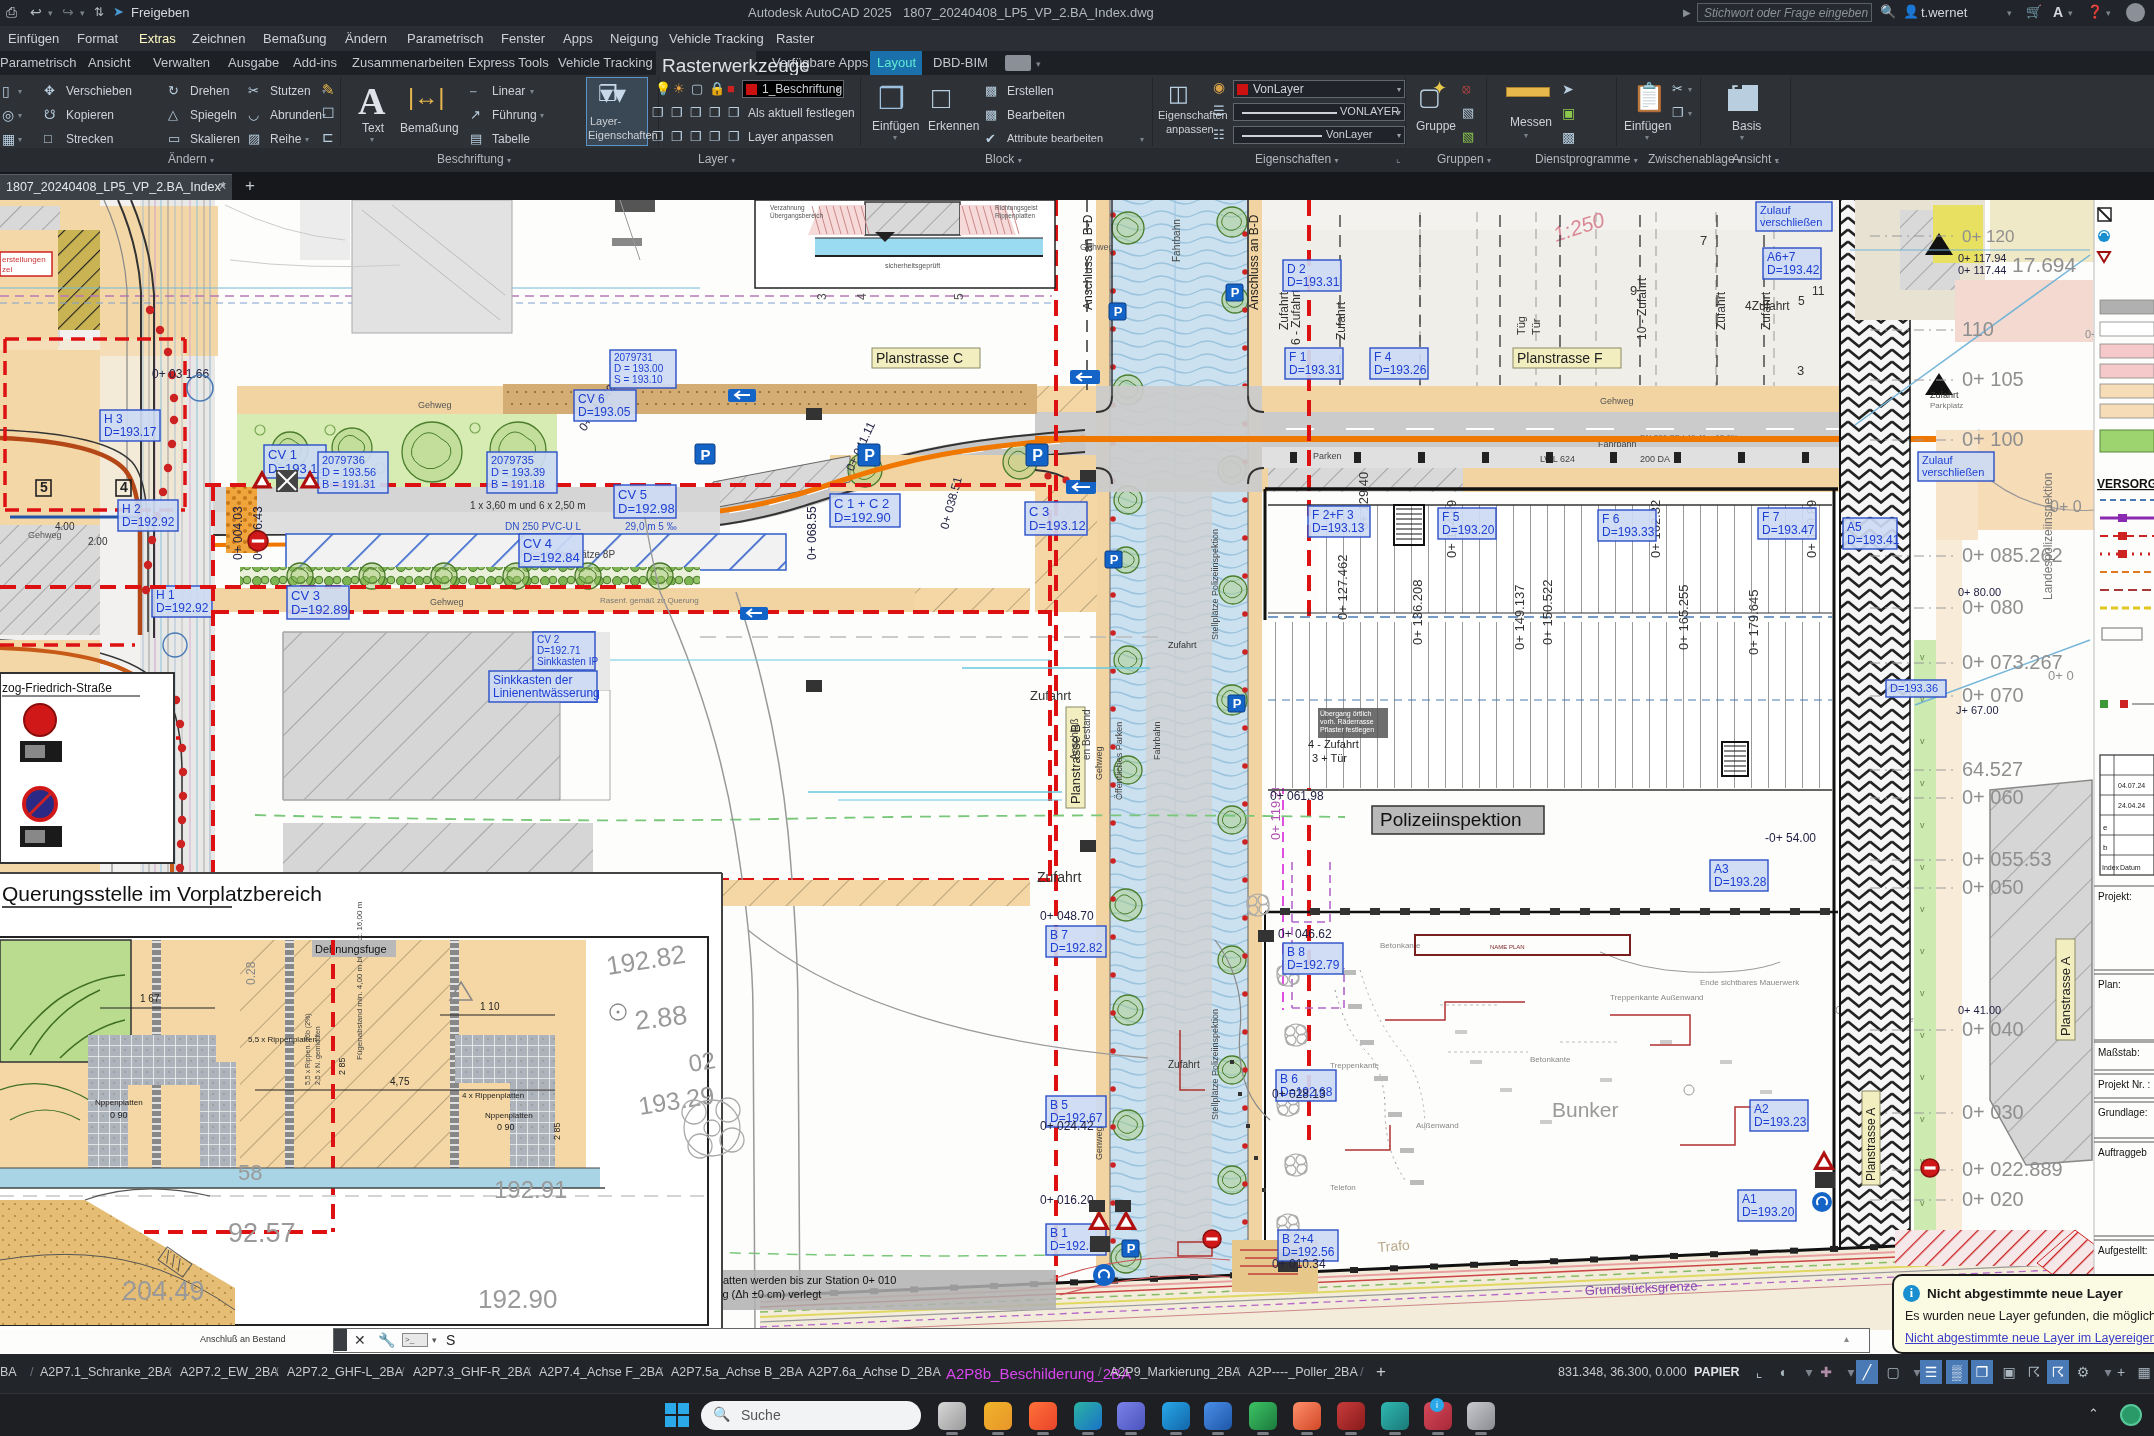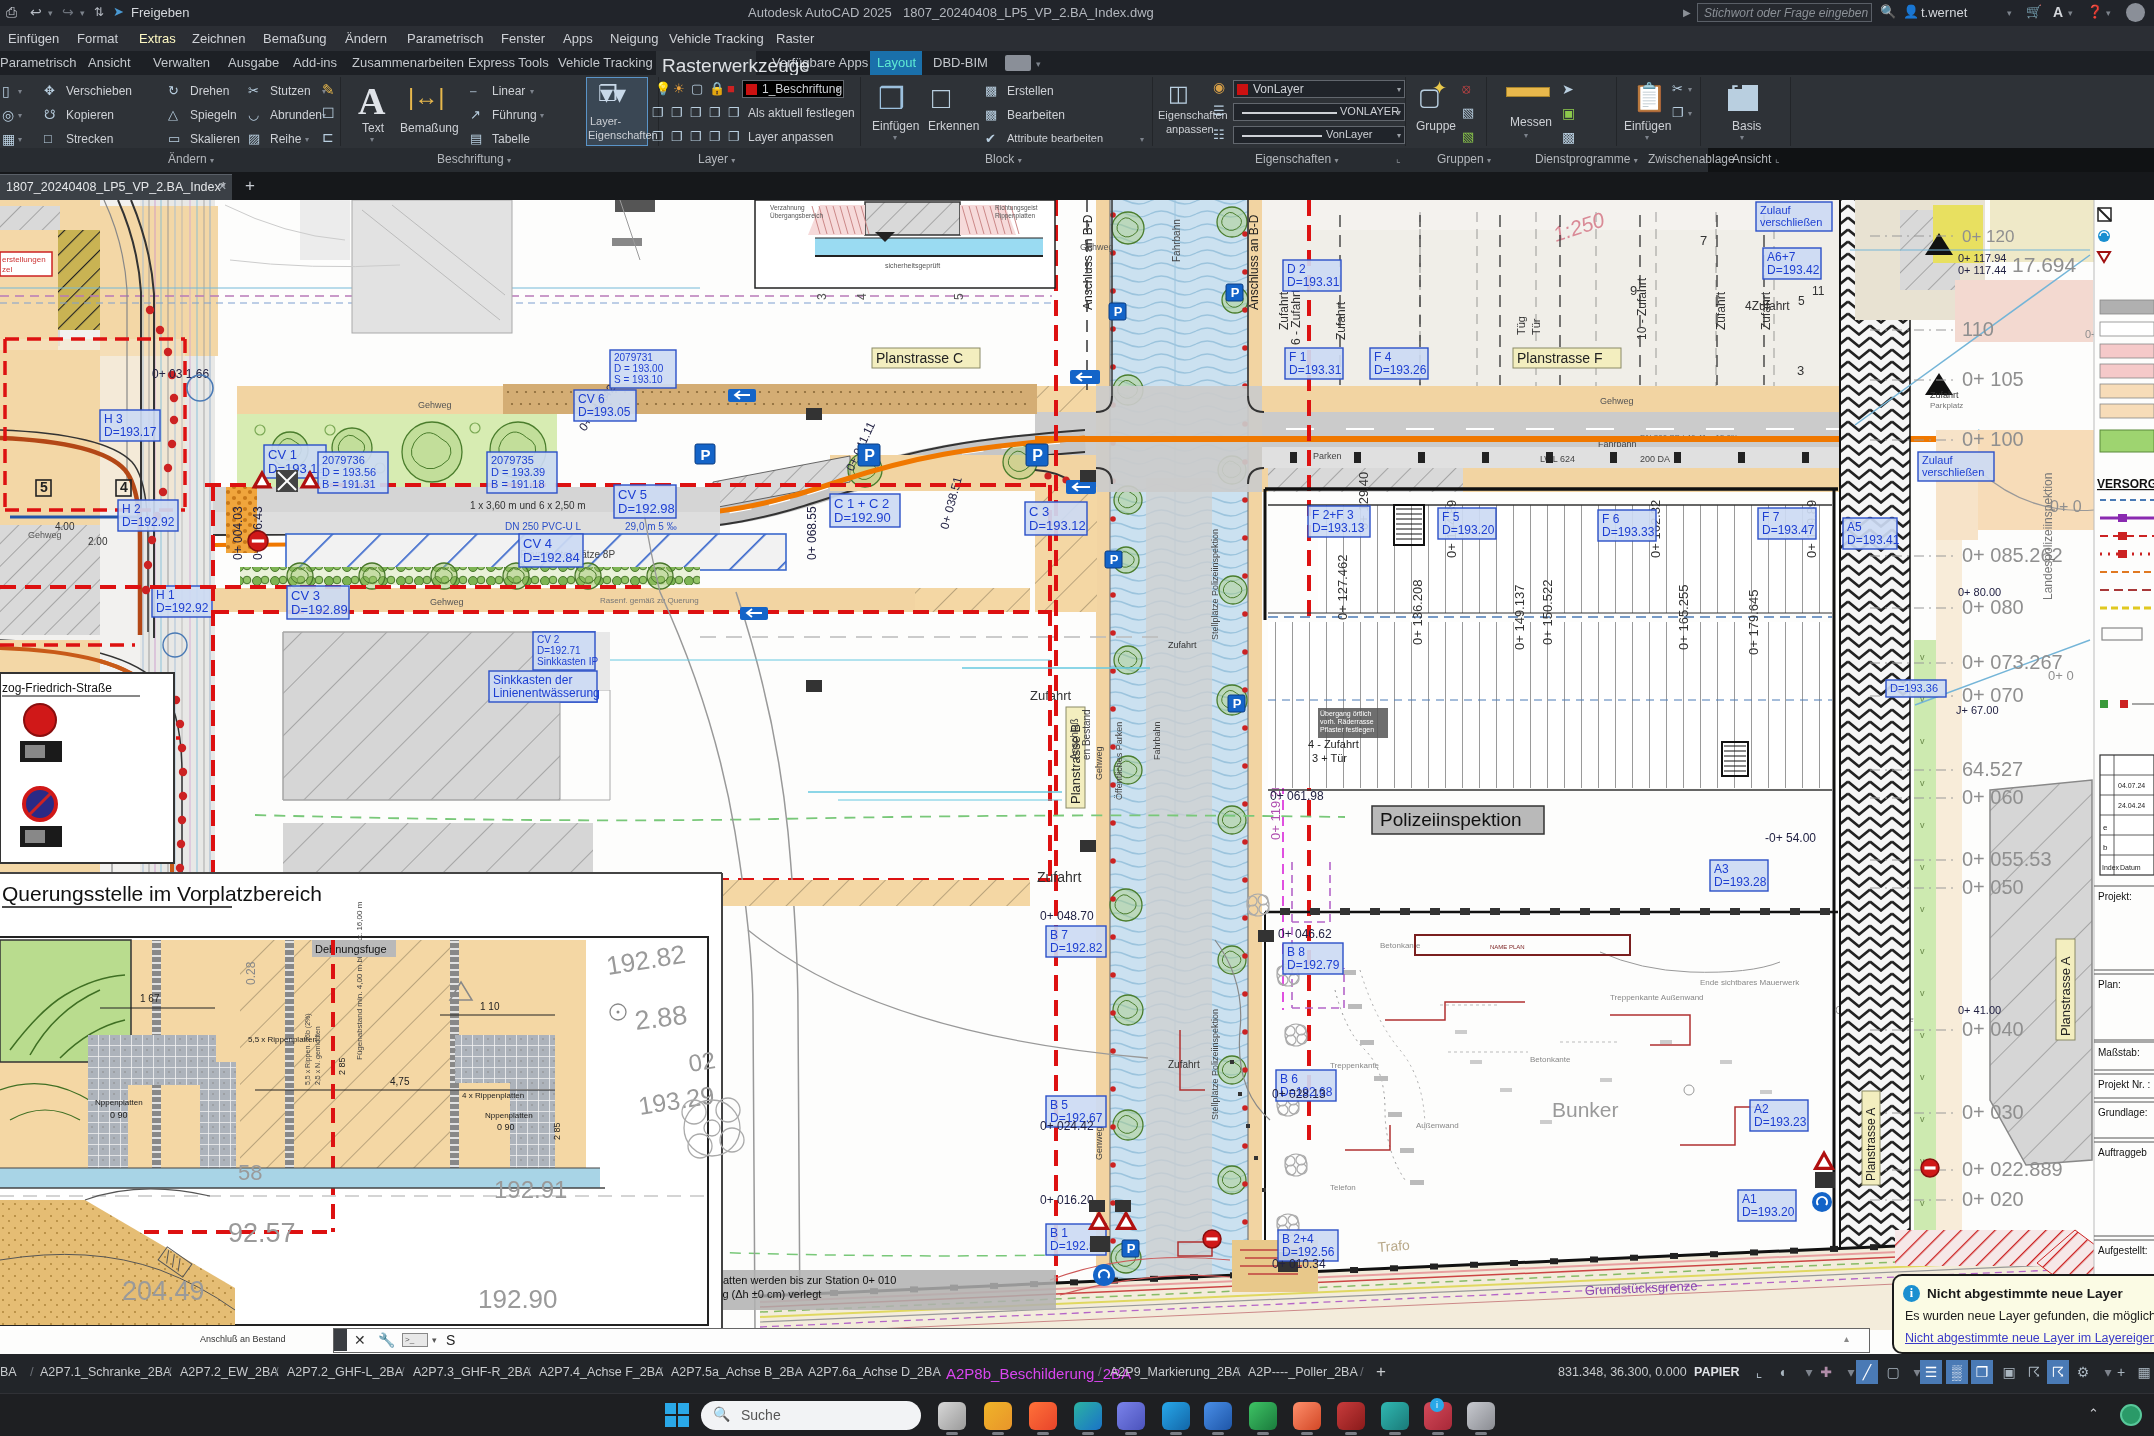--- a/index.html
+++ b/index.html
@@ -197,21 +197,21 @@
       <span class="abs" style="left:1672px;top:6px;color:#b9cfe0;font-size:13px">✂</span>
       <span class="abs" style="left:1688px;top:10px;color:#7d838c;font-size:8px">▾</span>
       <span class="abs" style="left:1672px;top:30px;color:#b9cfe0;font-size:13px">❐</span>
       <span class="abs" style="left:1688px;top:34px;color:#7d838c;font-size:8px">▾</span>
       <span class="abs" style="left:1730px;top:6px;color:#b9cfe0;font-size:26px">⌈</span>
       <div class="abs" style="left:1728px;top:14px;width:30px;height:22px;background:#b9cfe0"></div>
       <div class="abs" style="left:1742px;top:10px;width:16px;height:10px;background:#b9cfe0"></div>
       <span class="abs" style="left:1732px;top:44px;color:#ced1d6;font-size:12px">Basis</span>
       <span class="abs" style="left:1740px;top:58px;color:#7d838c;font-size:8px">▾</span>
     </div>
-    <div class="abs" style="left:0;top:148px;width:1708px;height:24px;background:#282c31">
+    <div class="abs" style="left:0;top:148px;width:2154px;height:24px;background:#282c31">
       <span class="abs" style="left:168px;top:4px;color:#b4b8bd;font-size:12px">Ändern <span style="font-size:8px;color:#8a8f96">▾</span></span>
       <span class="abs" style="left:437px;top:4px;color:#b4b8bd;font-size:12px">Beschriftung <span style="font-size:8px;color:#8a8f96">▾</span></span>
       <span class="abs" style="left:698px;top:4px;color:#b4b8bd;font-size:12px">Layer <span style="font-size:8px;color:#8a8f96">▾</span></span>
       <span class="abs" style="left:985px;top:4px;color:#b4b8bd;font-size:12px">Block <span style="font-size:8px;color:#8a8f96">▾</span></span>
       <span class="abs" style="left:1255px;top:4px;color:#b4b8bd;font-size:12px">Eigenschaften <span style="font-size:8px;color:#8a8f96">▾</span></span>
       <span class="abs" style="left:1437px;top:4px;color:#b4b8bd;font-size:12px">Gruppen <span style="font-size:8px;color:#8a8f96">▾</span></span>
       <span class="abs" style="left:1535px;top:4px;color:#b4b8bd;font-size:12px">Dienstprogramme <span style="font-size:8px;color:#8a8f96">▾</span></span>
       <span class="abs" style="left:1648px;top:4px;color:#b4b8bd;font-size:12px">Zwischenablage <span style="font-size:8px;color:#8a8f96">▾</span></span>
       <span class="abs" style="left:1732px;top:4px;color:#b4b8bd;font-size:12px">Ansicht <span style="font-size:8px;color:#8a8f96">▾</span></span>
       <span class="abs" style="left:1396px;top:5px;color:#8a8f96;font-size:10px">⌞</span>

